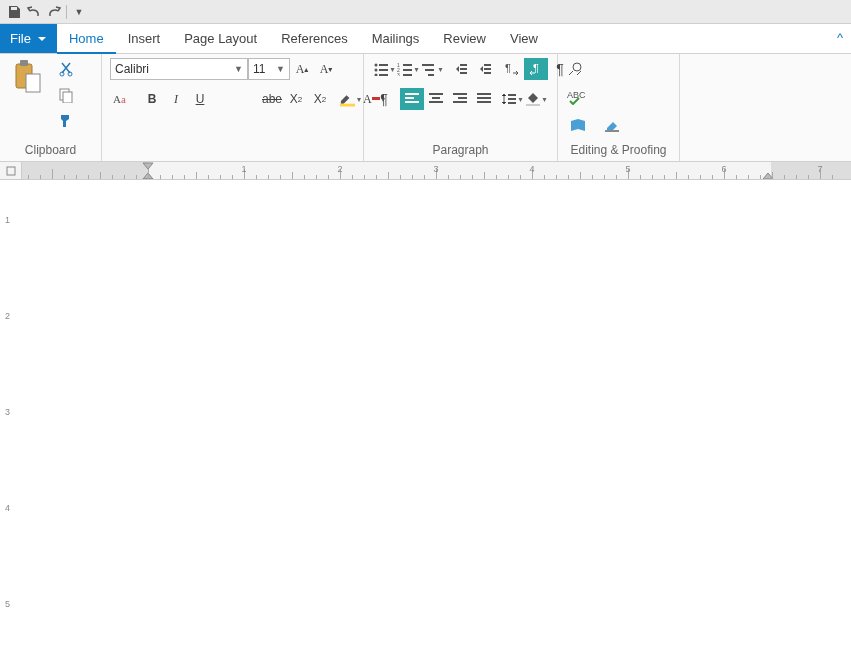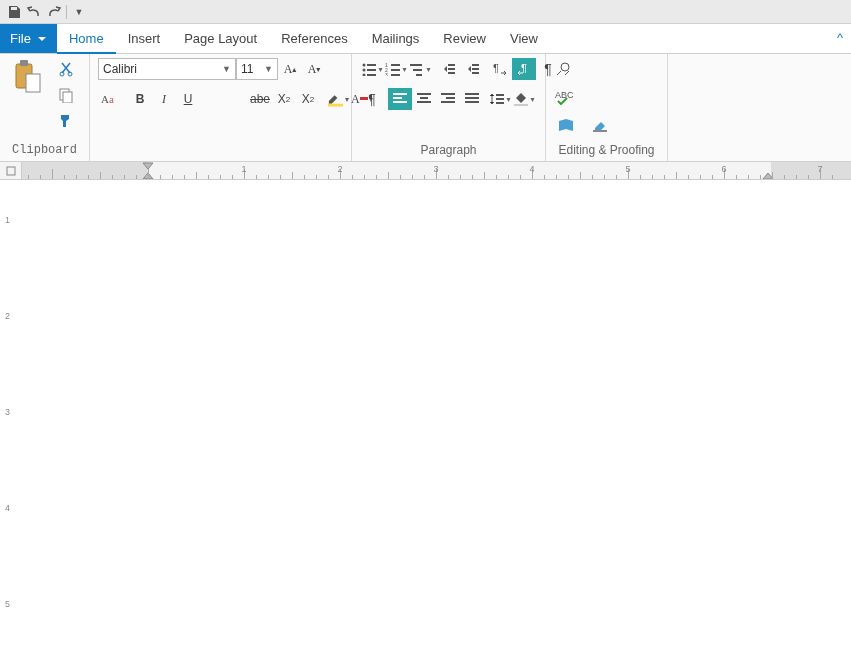--- a/index.html
+++ b/index.html
@@ -91,21 +91,21 @@
       <span>Review</span>
     </div>
   <div class="tab">
       <span>View</span>
     </div>
   <div class="help">^</div>
 </div>
 
 <div class="ribbon">
 
-  <div class="group" style="width:90px;font-family:Liberation Mono, monospace;">
+  <div class="group" style="width:102px;">
     <div class="group-body">
       <div>
         <svg class="bigicon" viewBox="0 0 40 40">
             <rect x="8" y="6" width="16" height="24" rx="2" fill="#d9a84e" stroke="#a07a30"></rect>
             <rect x="12" y="2" width="8" height="6" rx="1" fill="#888"></rect>
             <rect x="18" y="16" width="14" height="18" fill="#fff" stroke="#888"></rect>
           </svg>
       </div>
       <div class="col">
         <div class="btn">

